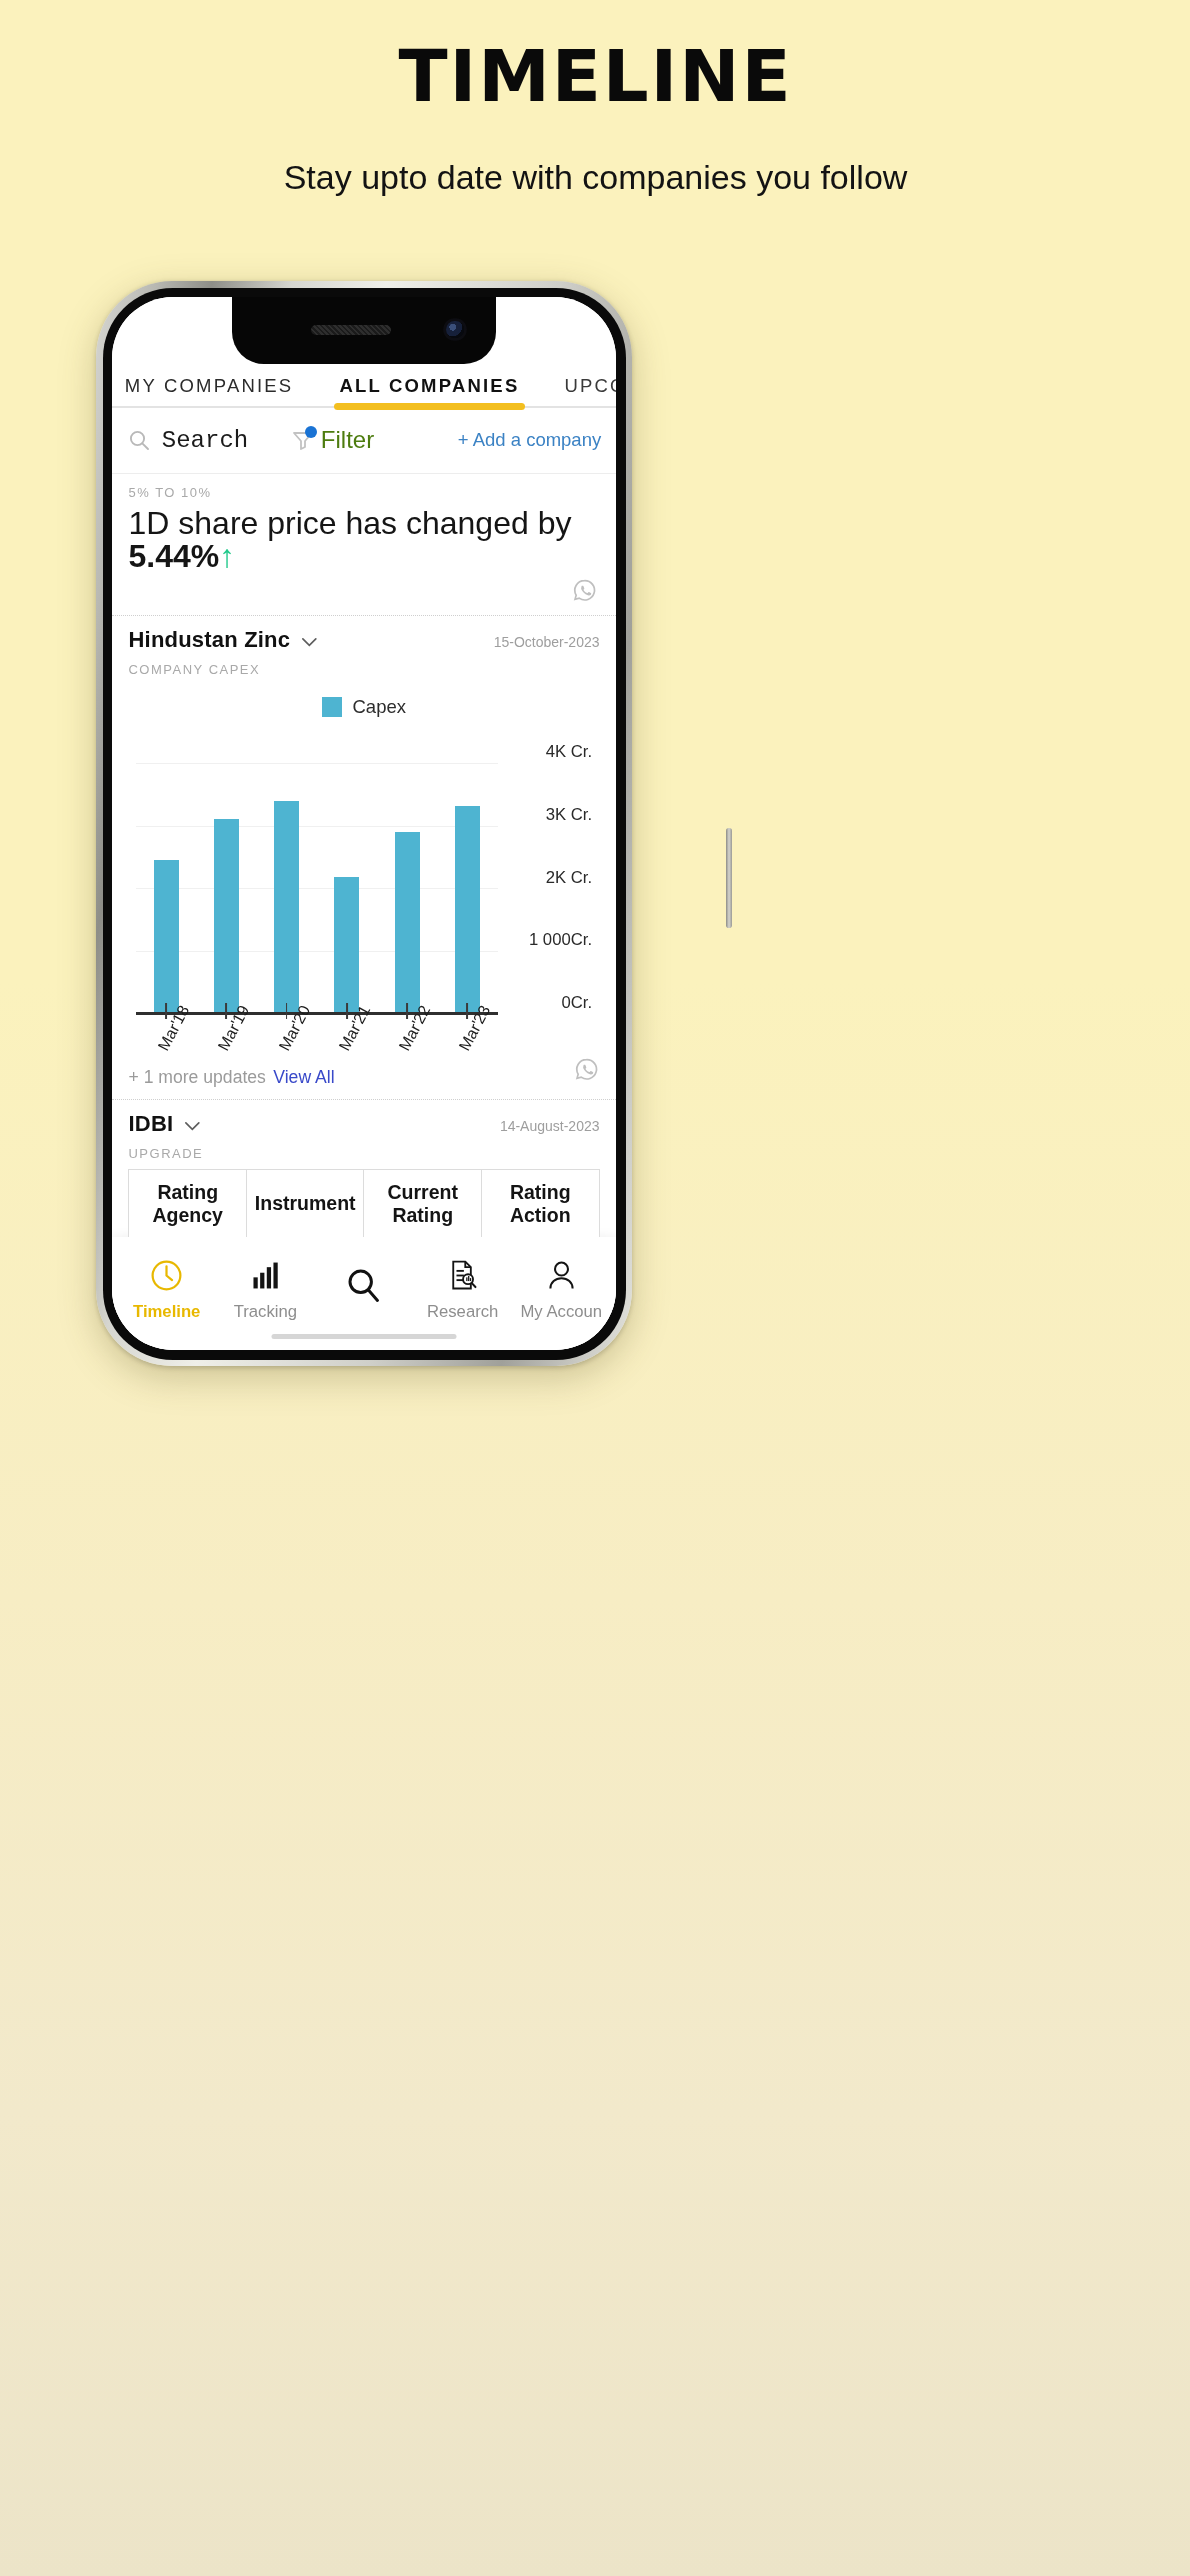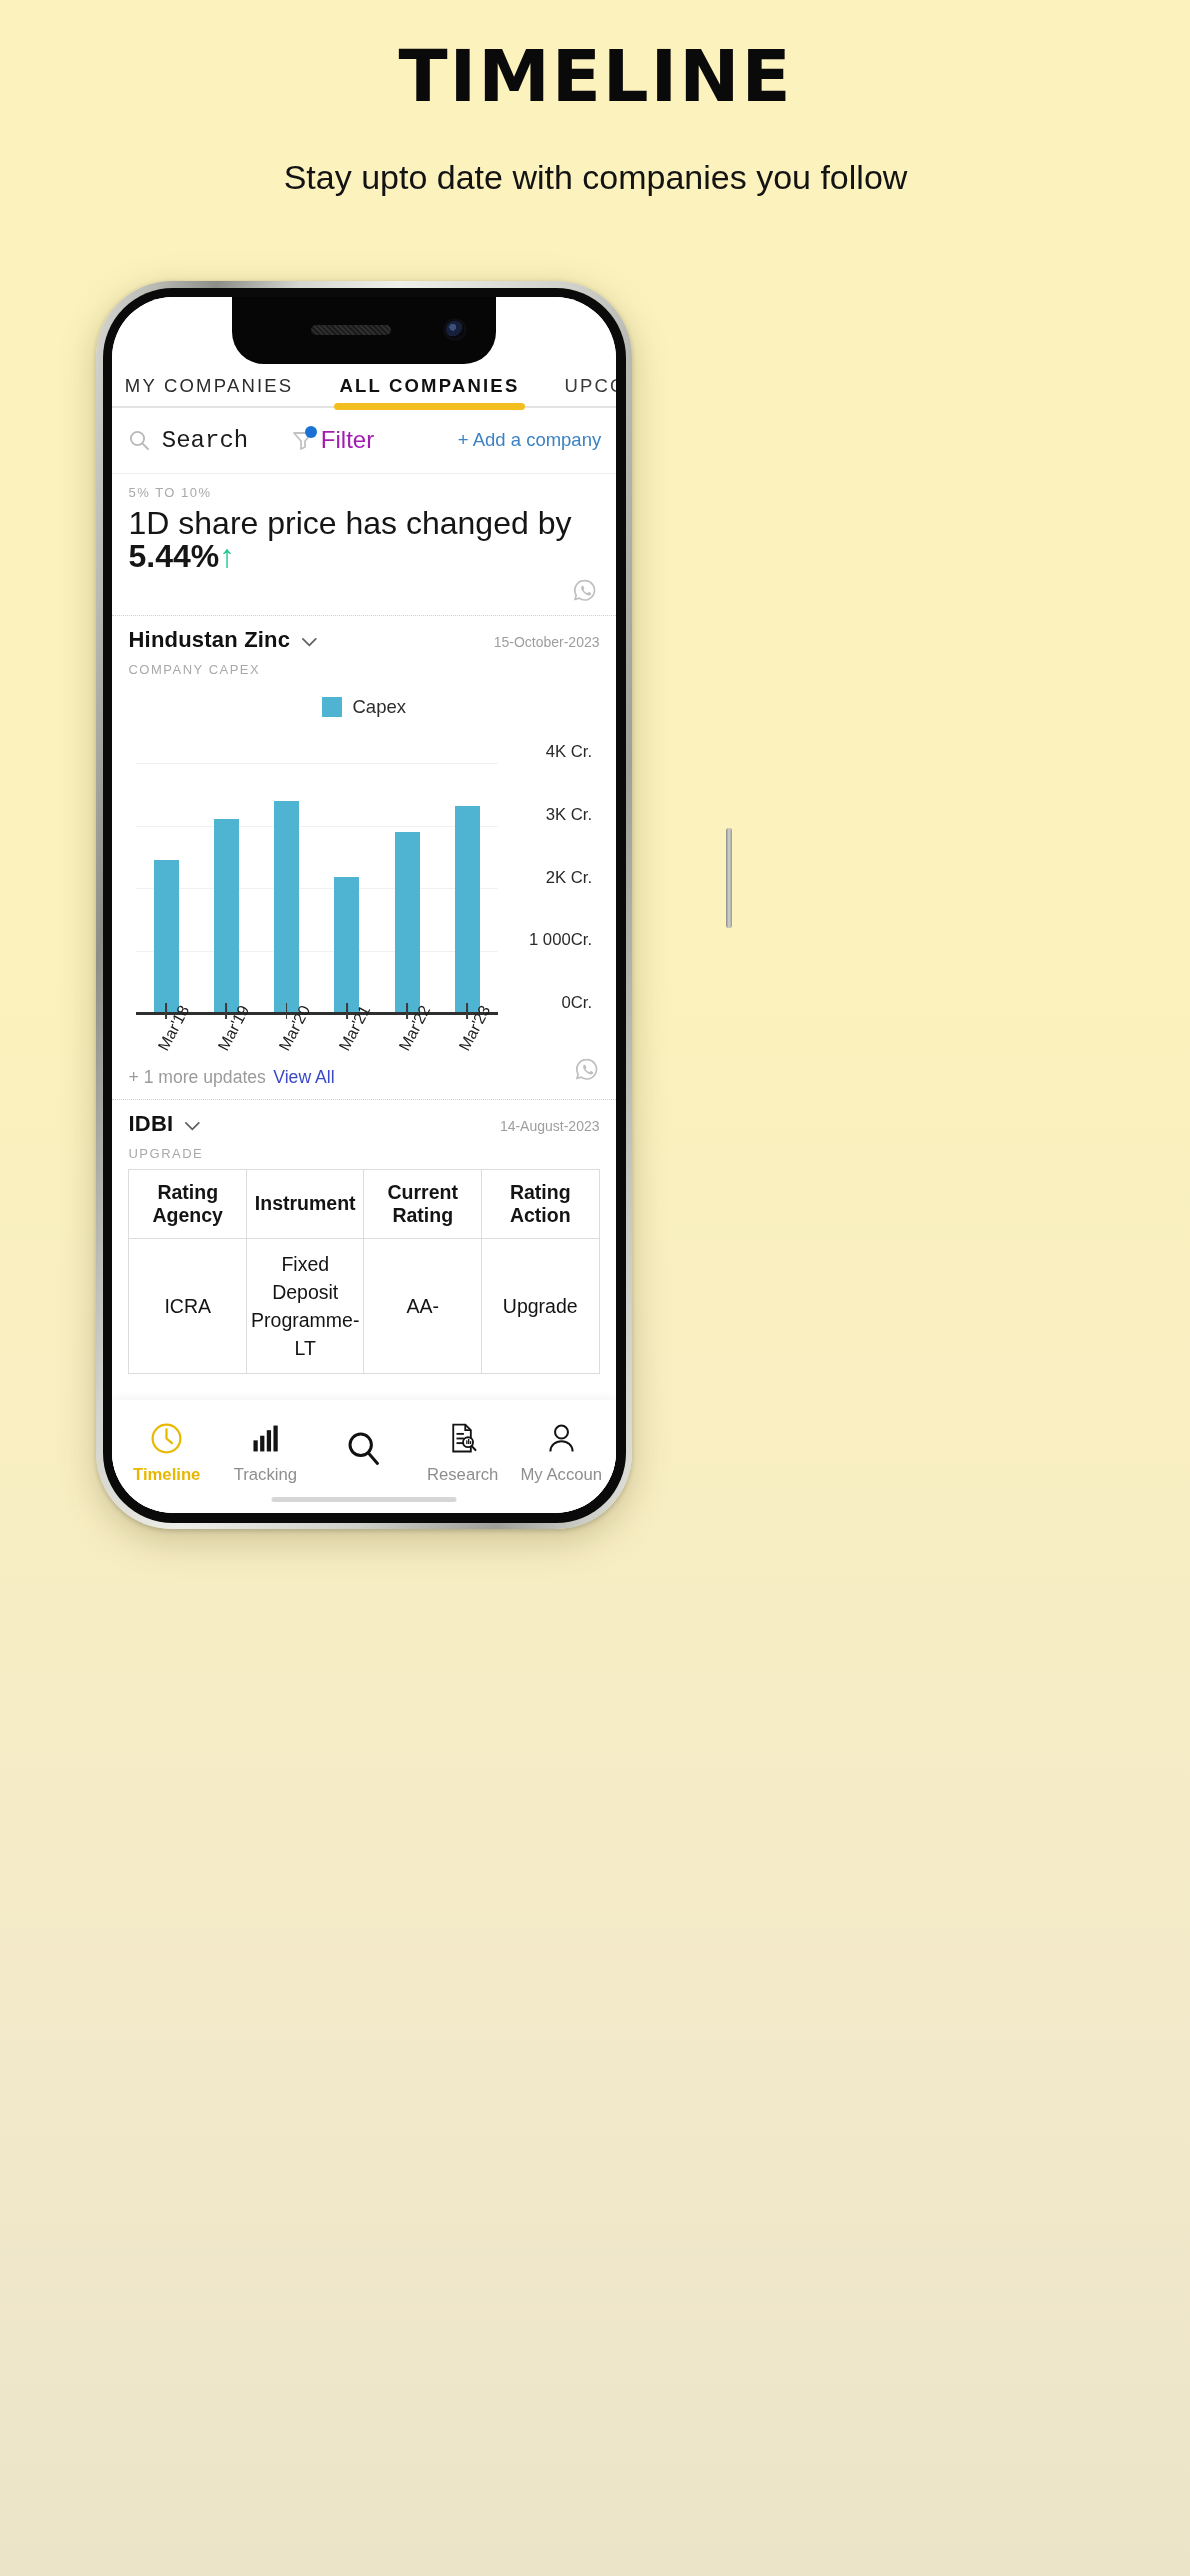--- a/index.html
+++ b/index.html
@@ -23,21 +23,21 @@
     position:absolute;left:0;right:0;top:153px;
     text-align:center;
     font-size:34px;line-height:48px;
     font-weight:400;color:#131313;
     font-family:"Liberation Sans", sans-serif;
   }
 
   
   .phone{
     position:absolute;left:96px;top:281px;
-    width:536px;height:1248px;
+    width:536px;height:1085px;
     border-radius:76px;
     background:linear-gradient(100deg,#d8d8d4 0%,#b9b9b3 8%,#8e8e88 16%,#d6d6d0 27%,#efefe9 40%,#cfcfc9 64%,#a0a09a 82%,#cbcbc5 93%,#e2e2dc 100%);
     padding:6.5px;
     box-sizing:border-box;
     box-shadow:0 11px 37px rgba(90,80,30,.28), 0 1.9px 5.6px rgba(0,0,0,.18);
   }
   .phone-inner{
     width:100%;height:100%;
     border-radius:70px;
     background:#0a0a0a;
@@ -121,21 +121,21 @@
   }
   .search-wrap{display:flex;align-items:center;gap:11px;}
   .ico-search{width:24px;height:24px;flex:0 0 auto;}
   .search-text{font-size:24px;color:#1b1b1b;font-family:Liberation Mono, monospace;}
   .filter-wrap{display:flex;align-items:center;gap:5.6px;margin-left:43px;position:relative;}
   .ico-filter{width:24px;height:24px;position:relative;}
   .badge-dot{
     position:absolute;right:-1.9px;top:-2.8px;
     width:12px;height:12px;border-radius:50%;background:#1a73d4;
   }
-  .filter-text{font-size:24px;color:#a21caf;}
+  .filter-text{font-size:24px;color:#4d7c0f;}
   .add-company{
     margin-left:auto;font-size:18.5px;color:#3b82c4;
     font-family:"Liberation Sans",sans-serif;
   }
 
   
   .feed{flex:1 1 auto;overflow:hidden;background:#fff;}
   .card{padding:11px 16.7px 5.6px 16.7px;position:relative;}
   .card + .card{border-top:1.9px dotted #cfcfcf;}
   .kicker{

